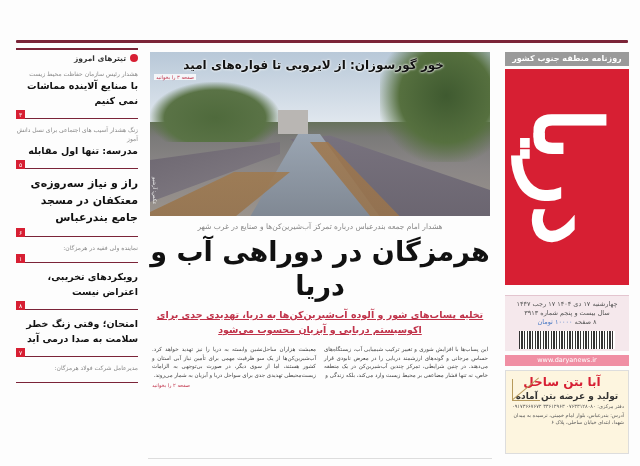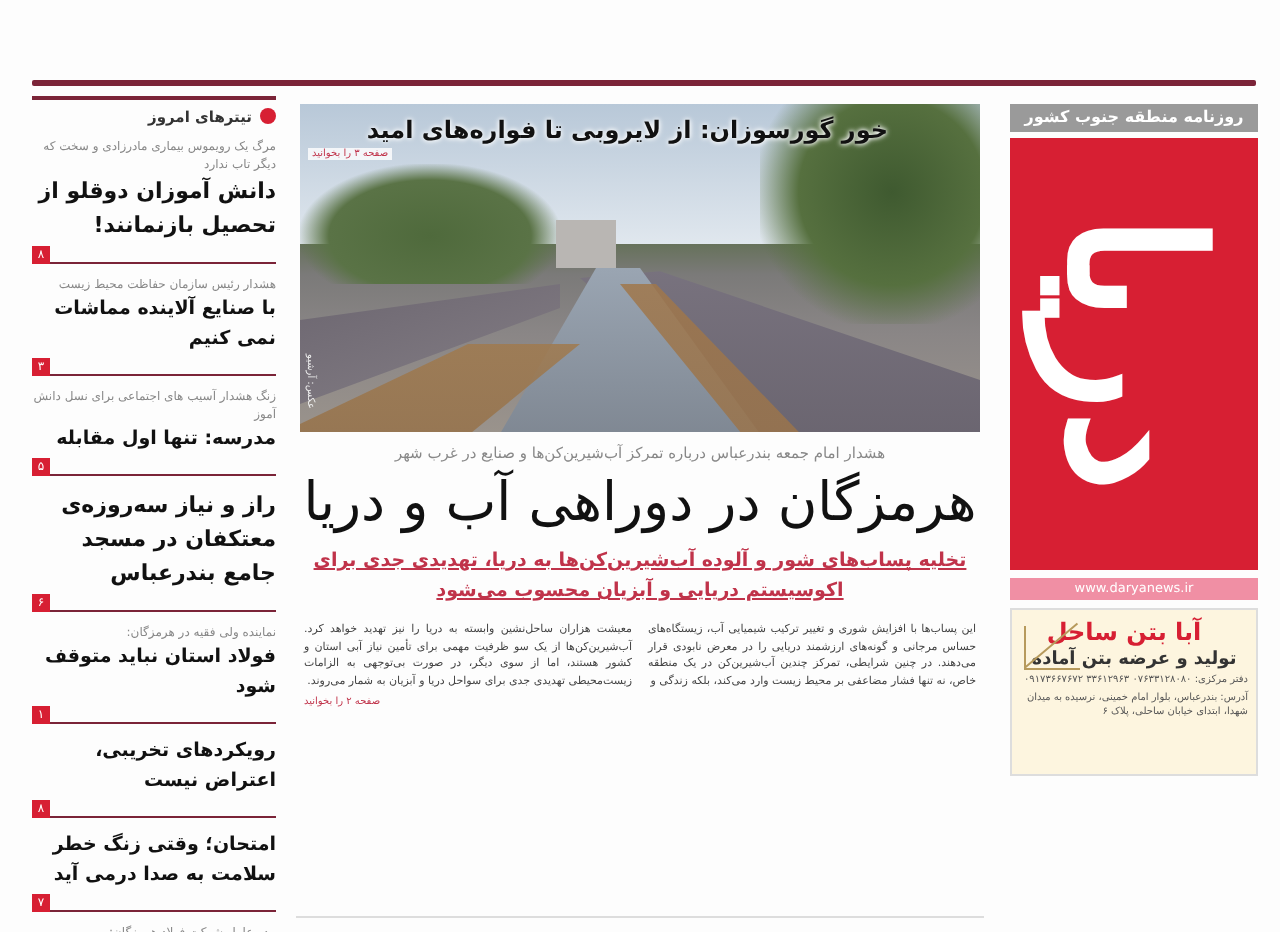--- a/index.html
+++ b/index.html
@@ -36,21 +36,21 @@
   .photo-wall-left { position: absolute; left: 0; top: 90px; width: 130px; height: 60px; background: linear-gradient(160deg, #6c6670, #857f86); clip-path: polygon(0 30%, 100% 0, 100% 20%, 0 100%); }
   .photo-wall-right { position: absolute; right: 0; top: 70px; width: 200px; height: 170px; background: linear-gradient(180deg, #7a7480, #5f5a64); clip-path: polygon(0 10%, 20% 8%, 100% 40%, 100% 100%, 88% 100%); }
   .photo-water { position: absolute; left: 60px; top: 82px; width: 220px; height: 152px; background: linear-gradient(180deg, #9aa5b2, #7d8590 60%, #8b8c8e); clip-path: polygon(40% 0, 50% 0, 100% 100%, 0 100%); }
   .photo-mud-left { position: absolute; left: 0; top: 120px; width: 140px; height: 80px; background: linear-gradient(180deg, #a07a4e, #8e6b46); clip-path: polygon(60% 0, 100% 0, 30% 100%, 0 100%, 0 50%); opacity: .85; }
   .photo-mud-right { position: absolute; left: 160px; top: 90px; width: 150px; height: 144px; background: linear-gradient(180deg, #a0774b, #94714c); clip-path: polygon(0 0, 12% 0, 100% 95%, 100% 100%, 78% 100%); opacity: .85; }
   .photo-caption { position: absolute; top: 6px; right: 46px; font-size: 12px; font-weight: bold; color: #111; text-shadow: 0 0 3px #fff, 0 0 2px #fff; }
   .photo-ref { position: absolute; top: 22px; left: 4px; font-size: 5px; color: #c0334a; background: rgba(255,255,255,.8); padding: 0 2px; }
   .photo-credit { position: absolute; bottom: 12px; left: 2px; font-size: 5px; color: #eee; writing-mode: vertical-rl; }
 
   .kicker { font-size: 7.5px; color: #888; text-align: center; margin-top: 6px; }
-  .headline { font-size: 27px; font-weight: normal; color: #111; text-align: center; margin-top: 4px; letter-spacing: -0.5px; line-height: 34px; }
+  .headline { font-size: 27px; font-weight: bold; color: #111; text-align: center; margin-top: 4px; letter-spacing: -0.5px; line-height: 34px; }
   .subhead { font-size: 9.5px; font-weight: bold; color: #c0334a; text-align: center; line-height: 15px; margin-top: 4px; text-decoration: underline; text-decoration-color: #c0334a; }
   .body-cols { display: flex; gap: 8px; margin-top: 8px; padding: 0 4px; }
   .body-col { flex: 1; font-size: 5.5px; color: #444; line-height: 8.5px; text-align: justify; }
   .more-ref { font-size: 5px; color: #c0334a; margin-top: 2px; text-align: left; }
   .center-bottom-rule { position: absolute; left: 148px; top: 458px; width: 344px; height: 1px; background: #ddd; }
 
   
   .sidebar { position: absolute; left: 16px; top: 48px; width: 122px; }
   .sb-title-row { display: flex; gap: 4px; border-top: 2px solid #7b2438; padding-top: 4px; margin-bottom: 6px; }
   .sb-dot { width: 8px; height: 8px; border-radius: 50%; background: #d71f33; }
@@ -66,41 +66,35 @@
 
 <div class="top-rule"></div>
 
 <div class="sidebar">
   <div class="sb-title-row">
     <span class="sb-dot"></span>
     <span class="sb-title">تیترهای امروز</span>
   </div>
 
   <div class="sb-item">
-    <div class="sb-kicker">مرگ یک رویموس بیماری مادرزادی و سخت که دیگر تاب ندارد</div>
-    <div class="sb-head big">دانش آموزان دوقلو از تحصیل بازنمانند!</div>
-    <span class="sb-page">۸</span>
-  </div>
-  <div class="sb-item">
     <div class="sb-kicker">هشدار رئیس سازمان حفاظت محیط زیست</div>
     <div class="sb-head">با صنایع آلاینده مماشات نمی کنیم</div>
     <span class="sb-page">۳</span>
   </div>
   <div class="sb-item">
     <div class="sb-kicker">زنگ هشدار آسیب های اجتماعی برای نسل دانش آموز</div>
     <div class="sb-head">مدرسه: تنها اول مقابله</div>
     <span class="sb-page">۵</span>
   </div>
   <div class="sb-item">
     <div class="sb-head big">راز و نیاز سه‌روزه‌ی معتکفان در مسجد جامع بندرعباس</div>
     <span class="sb-page">۶</span>
   </div>
   <div class="sb-item">
     <div class="sb-kicker">نماینده ولی فقیه در هرمزگان:</div>
-    <div class="sb-head">فولاد استان نباید متوقف شود</div>
     <span class="sb-page">۱</span>
   </div>
   <div class="sb-item">
     <div class="sb-head">رویکردهای تخریبی، اعتراض نیست</div>
     <span class="sb-page">۸</span>
   </div>
   <div class="sb-item">
     <div class="sb-head">امتحان؛ وقتی زنگ خطر سلامت به صدا درمی آید</div>
     <span class="sb-page">۷</span>
   </div>
@@ -136,20 +130,29 @@
     </div>
   </div>
 </div>
 <div class="center-bottom-rule"></div>
 
 <div class="masthead">
   <div class="masthead-tag">روزنامه منطقه جنوب کشور</div>
   <div class="logo-box">
     <span class="logo-text">دریا</span>
   </div>
+  <div class="info-box">
+    <div class="info-line">چهارشنبه ۱۷ دی ۱۴۰۴   ۱۷ رجب ۱۴۴۷</div>
+    <div class="info-line">سال بیست و پنجم   شماره ۳۹۱۳</div>
+    <div class="info-line">
+      <span>۸ صفحه</span>
+      <span class="price">۱۰۰۰۰ تومان</span>
+    </div>
+    <div class="barcode"></div>
+  </div>
   <div class="url-bar">www.daryanews.ir</div>
   <div class="ad-box">
     <div class="ad-icon"></div>
     <div class="ad-title">آبا بتن ساحل</div>
     <div class="ad-sub">تولید و عرضه بتن آماده</div>
     <div class="ad-small">دفتر مرکزی: ۰۷۶۳۳۱۲۸۰۸۰  ۳۳۶۱۲۹۶۳  ۰۹۱۷۳۶۶۷۶۷۲</div>
     <div class="ad-small">آدرس: بندرعباس، بلوار امام خمینی، نرسیده به میدان شهدا، ابتدای خیابان ساحلی، پلاک ۶</div>
   </div>
 </div>
 

